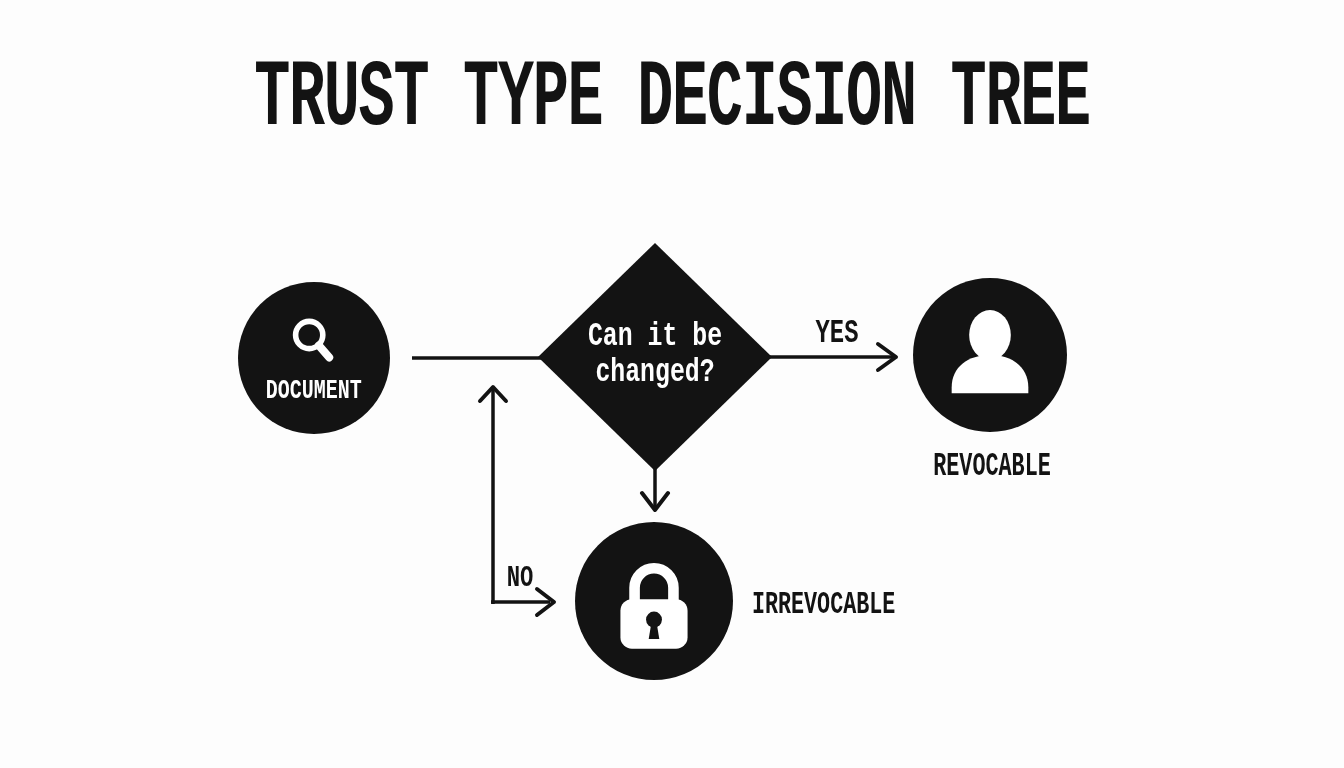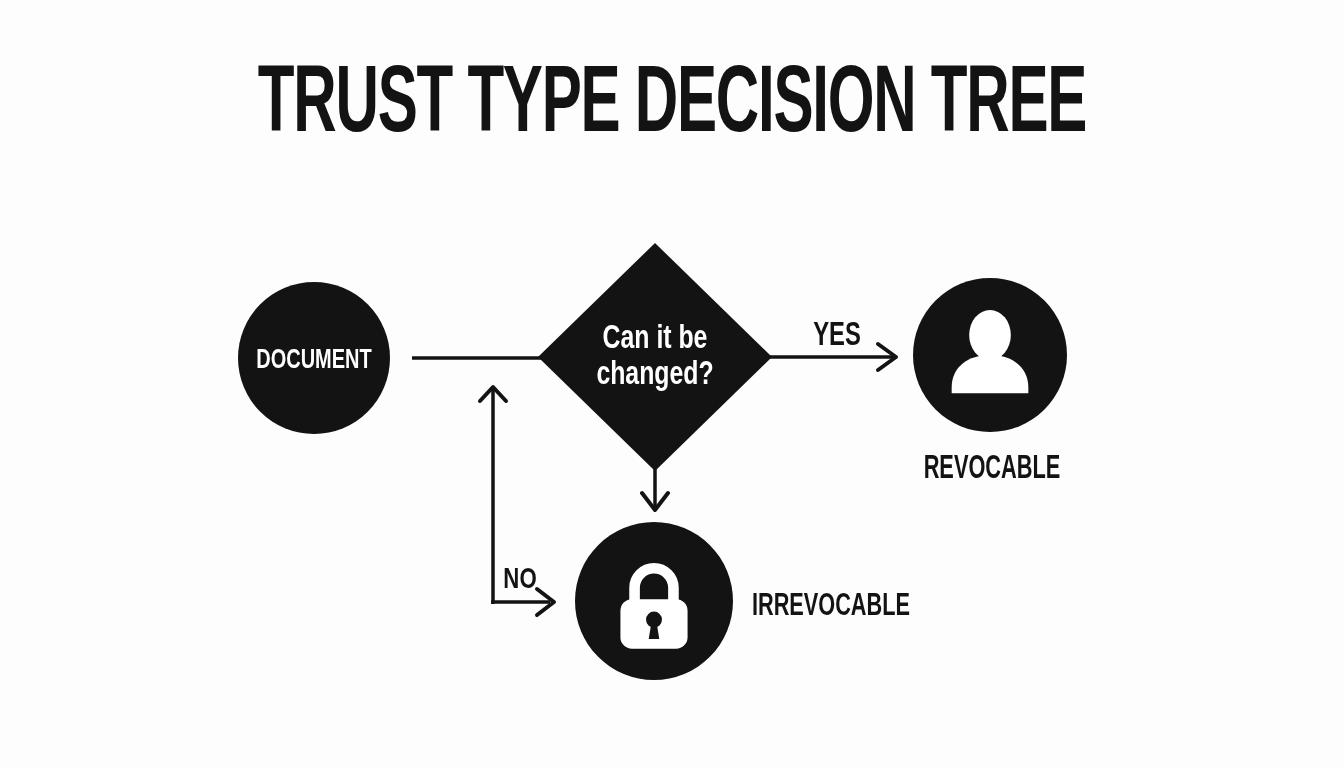--- a/index.html
+++ b/index.html
@@ -7,21 +7,21 @@
     --bg: #fdfdfd;
     --node-text: #ffffff;
   }
   * { margin: 0; padding: 0; box-sizing: border-box; }
   html, body { background: #e9e9e9; }
   .canvas {
     position: relative;
     width: 1344px;
     height: 768px;
     background: var(--bg);
-    font-family: Liberation Sans, sans-serif;
+    font-family: Liberation Mono, monospace;
     overflow: hidden;
   }
   .title {
     position: absolute;
     top: 52px;
     left: 0;
     width: 100%;
     text-align: center;
     font-size: 94px;
     line-height: 1;
@@ -35,21 +35,21 @@
     position: absolute;
     left: 0; top: 0;
     width: 1344px; height: 768px;
     color: var(--ink);
   }
   .node {
     position: absolute;
     border-radius: 50%;
     background: var(--ink);
     display: flex;
-    flex-direction: row;
+    flex-direction: column;
     align-items: center;
     justify-content: center;
   }
   .node-document  { left: 238px; top: 282px; width: 152px; height: 152px; }
   .node-revocable { left: 913px; top: 278px; width: 154px; height: 154px; }
   .node-irrevocable { left: 575px; top: 522px; width: 158px; height: 158px; }
   .node-label {
     color: var(--node-text);
     font-weight: bold;
     font-size: 27px;

